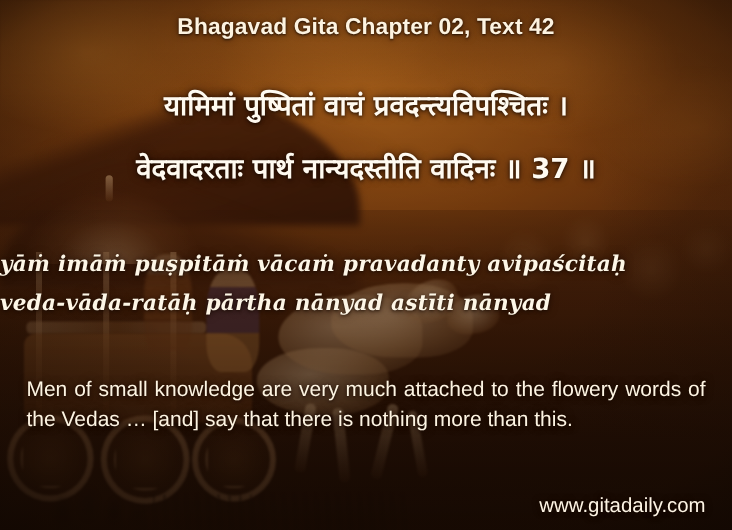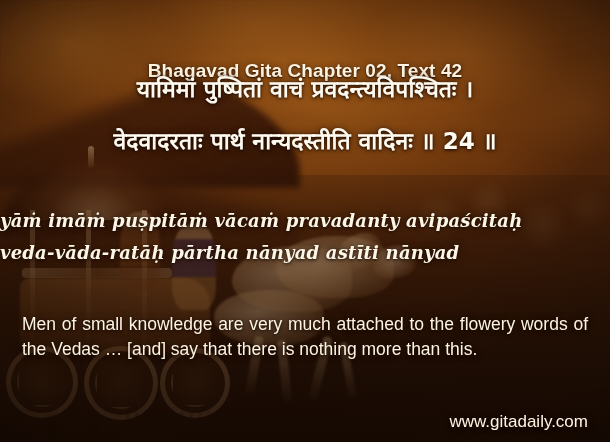--- a/index.html
+++ b/index.html
@@ -190,21 +190,20 @@
   .content { position: absolute; inset: 0; }
 
   .title {
     position: absolute; top: 12px; left: 0; right: 0;
     text-align: center;
     font-size: 19px;
     font-weight: bold;
     color: #fdf3e0;
     letter-spacing: 0.1px;
     text-shadow: 0 1px 2px rgba(20,8,2,0.85), 0 0 6px rgba(30,12,3,0.55);
-    margin-top: 48px;
   }
 
   .sanskrit {
     position: absolute; left: 0; right: 0;
     text-align: center;
     color: #fffaf0;
     font-family: "DejaVu Sans", "Liberation Sans", sans-serif;
     font-size: 23px;
     line-height: 1.0;
     text-shadow: 0 1px 3px rgba(22,9,2,0.9), 0 0 7px rgba(30,12,3,0.6);
@@ -296,21 +295,21 @@
 
   <div class="bg-layer bg-wash"></div>
   <div class="bg-layer bg-vignette"></div>
 
   <div class="content">
 
     <div class="title">Bhagavad Gita Chapter 02, Text 42</div>
 
     <div class="sanskrit l1">यामिमां पुष्पितां वाचं प्रवदन्त्यविपश्चितः ।</div>
 
-    <div class="sanskrit l2">वेदवादरताः पार्थ नान्यदस्तीति वादिनः ॥ 24 ॥</div>
+    <div class="sanskrit l2">वेदवादरताः पार्थ नान्यदस्तीति वादिनः ॥ 37 ॥</div>
 
     <div class="translit t1">yāṁ imāṁ puṣpitāṁ vācaṁ pravadanty avipaścitaḥ</div>
 
     <div class="translit t2">veda-vāda-ratāḥ pārtha nānyad astīti nānyad</div>
 
     <div class="translation">
       <span>Men of small knowledge are very much attached to the flowery words of the Vedas … [and] say that there is</span>
       <span class="last">nothing more than this.</span>
     </div>
 

